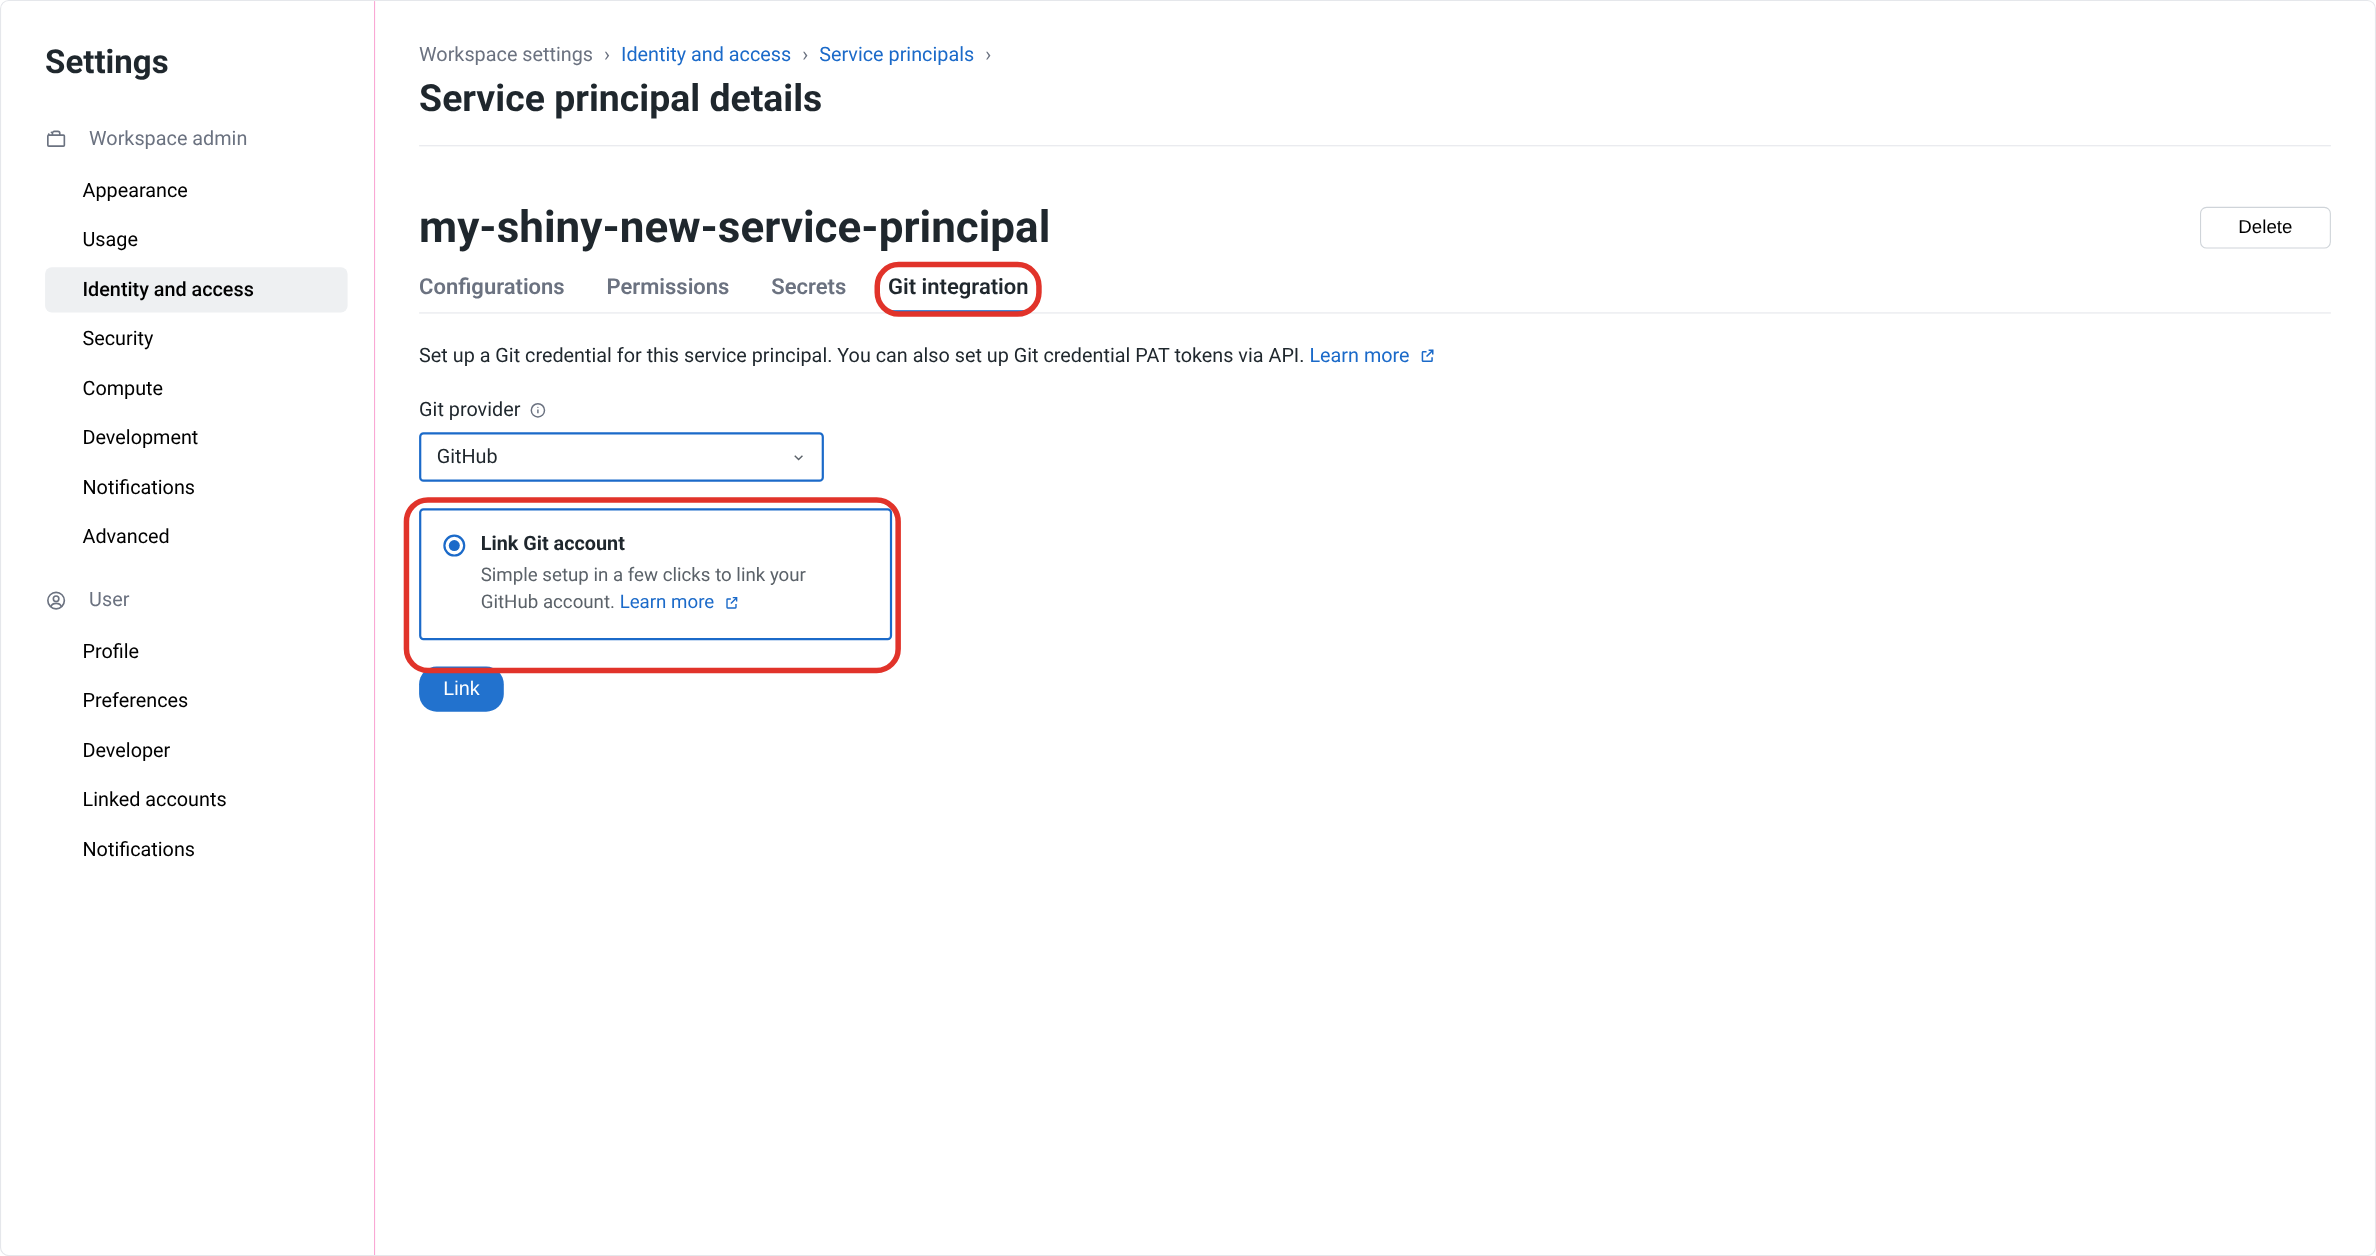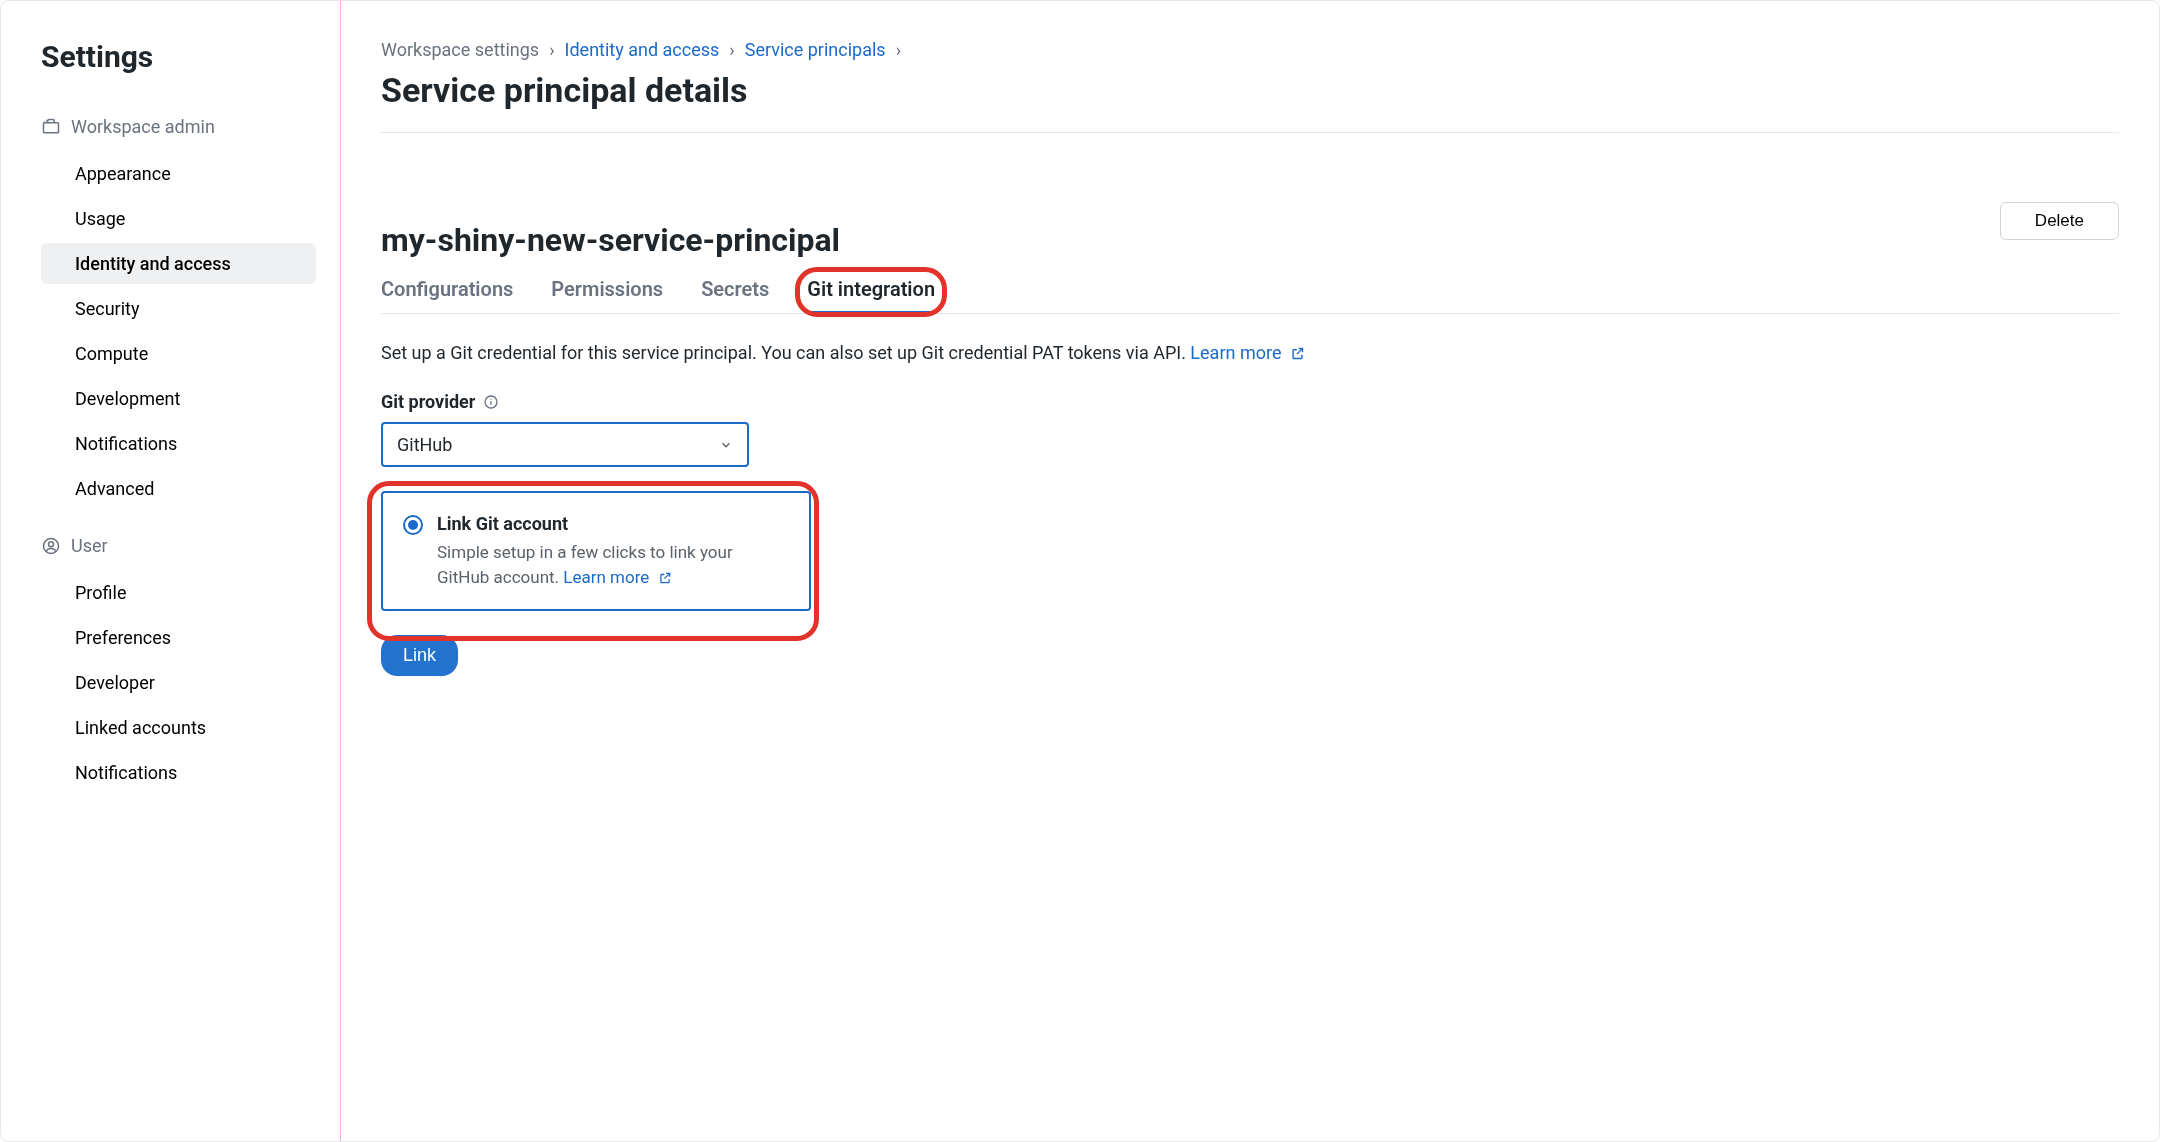--- a/index.html
+++ b/index.html
@@ -26,21 +26,21 @@
     font-size: 30px;
     font-weight: 700;
     margin-bottom: 36px;
   }
   .side-section {
     margin-bottom: 20px;
   }
   .side-heading {
     display: flex;
     align-items: center;
-    gap: 10px;
+    gap: 20px;
     color: #6b7280;
     font-size: 18px;
     margin-bottom: 10px;
     padding: 6px 0;
   }
   .side-heading svg { flex: 0 0 auto; }
   .side-list { list-style: none; }
   .side-item {
     padding: 10px 14px 10px 34px;
     border-radius: 6px;
@@ -74,21 +74,21 @@
     font-weight: 700;
     margin-bottom: 22px;
   }
   .hr { border: none; border-top: 1px solid #e5e7eb; margin-bottom: 50px; }
   .title-row {
     display: flex;
     justify-content: space-between;
     align-items: center;
     margin-bottom: 18px;
   }
-  .entity-name { font-size: 32px; font-weight: 700; margin-top: 38px; }
+  .entity-name { font-size: 40px; font-weight: 700; }
   .delete-btn {
     background: #fff;
     border: 1px solid #cfd4d9;
     border-radius: 6px;
     padding: 8px 34px;
     font-size: 17px;
     cursor: pointer;
   }
   .tabs {
     display: flex;
@@ -114,21 +114,21 @@
     height: 3px;
     background: #1b6ac9;
   }
   .desc {
     font-size: 18px;
     margin-bottom: 28px;
   }
   .inline-link { color: #1b6ac9; cursor: pointer; text-align: right; }
   .ext-icon { display: inline-block; vertical-align: -2px; margin-left: 4px; }
   .field-label {
-    font-weight: 700;
+    font-weight: 400;
     font-size: 18px;
     display: flex;
     align-items: center;
     gap: 8px;
     margin-bottom: 10px;
   }
   .select {
     width: 368px;
     border: 2px solid #1b6ac9;
     border-radius: 4px;

